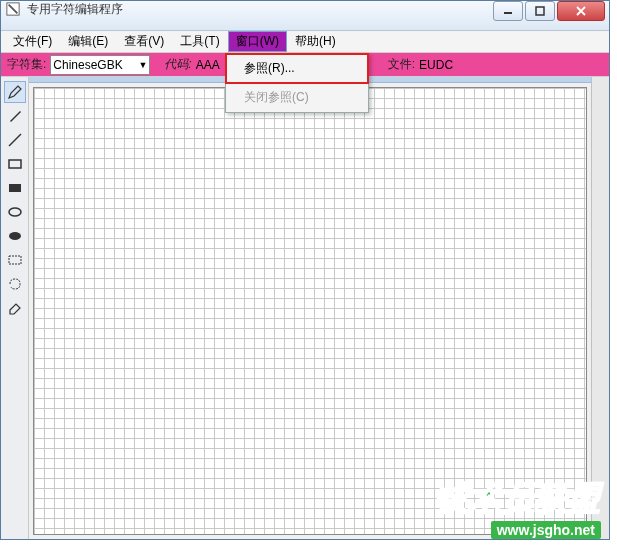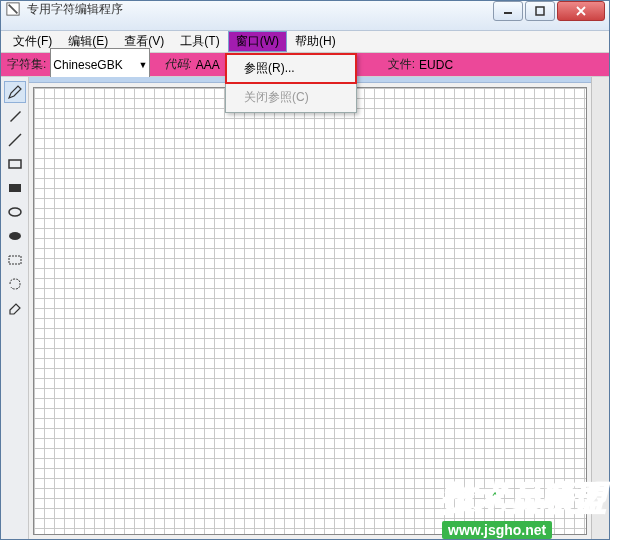--- a/index.html
+++ b/index.html
@@ -15,21 +15,21 @@
 .win-min { background: linear-gradient(to bottom, #f7fbff, #d9e6f5); }
 .win-max { background: linear-gradient(to bottom, #f7fbff, #d9e6f5); }
 .win-close { width: 48px; background: linear-gradient(to bottom, #e88, #c44); border-color: #a33; color: #fff; }
 
 .menubar { height: 22px; background: #f4f4f4; display: flex; align-items: center; padding: 0 4px; font-size: 12px; border-bottom: 1px solid #d0d0d0; }
 .menu-item { padding: 18px 8px; cursor: pointer; }
 .menu-item.open { background: #a21caf; border: 1px solid #7da2ce; padding: 1px 7px; }
 
 .toolbar-row { height: 24px; background: #ec4899; display: flex; align-items: center; padding: 0 6px; font-size: 12px; border-bottom: 1px solid #d0d0d0; gap: 4px; }
 .toolbar-row .lbl { color: #222; }
-.charset-select { width: 100px; height: 34px; font-size: 12px; border: 1px solid #888; background: #fff; padding: 0 2px; display: flex; align-items: center; justify-content: space-between; }
+.charset-select { width: 100px; height: 20px; font-size: 12px; border: 1px solid #888; background: #fff; padding: 0 2px; display: flex; align-items: center; justify-content: space-between; }
 .dropdown-arrow { font-size: 9px; }
 
 .workspace { flex: 1; display: flex; background: #f0f0f0; position: relative; overflow: hidden; }
 
 .tool-palette { width: 28px; background: #eceef1; border-right: 1px solid #c8c8c8; padding: 4px 2px; display: flex; flex-direction: column; gap: 2px; align-items: center; }
 .tool-btn { width: 22px; height: 22px; border: 1px solid transparent; display: flex; align-items: center; justify-content: center; cursor: pointer; }
 .tool-btn.selected { background: #d6e5f5; border: 1px solid #90b0d8; }
 .tool-svg { width: 16px; height: 16px; }
 
 .canvas-area { flex: 1; background: #f0f0f0; display: flex; flex-direction: column; position: relative; }
@@ -38,26 +38,26 @@
 .grid-bg {
   position: absolute; inset: 0;
   background-image:
     linear-gradient(to right, #c8c8c8 1px, transparent 1px),
     linear-gradient(to bottom, #c8c8c8 1px, transparent 1px);
   background-size: 10px 10px;
 }
 
 .scroll-col { width: 18px; background: #e8e8e8; border-left: 1px solid #c0c0c0; }
 
-.dropdown-menu { position: absolute; top: 52px; left: 224px; width: 132px; background: #f4f4f4; border: 1px solid #9aa; box-shadow: 2px 2px 4px rgba(0,0,0,0.25); font-size: 12px; z-index: 10; }
+.dropdown-menu { position: absolute; top: 52px; left: 224px; width: 144px; background: #f4f4f4; border: 1px solid #9aa; box-shadow: 2px 2px 4px rgba(0,0,0,0.25); font-size: 12px; z-index: 10; }
 .dropdown-menu .dm-item { padding: 6px 18px; cursor: pointer; }
 .dropdown-menu .dm-item.highlight { outline: 2px solid #e02020; outline-offset: -1px; }
 .dropdown-menu .dm-item.disabled { color: #9a9a9a; }
 
-.watermark { position: absolute; right: 10px; bottom: 8px; z-index: 20; pointer-events: none; }
+.watermark { position: absolute; right: 16px; bottom: 8px; text-align: right; z-index: 20; pointer-events: none; }
 .watermark .wm-main { font-size: 32px; font-weight: 900; font-style: italic; color: #39b54a; -webkit-text-stroke: 2px #fff; text-shadow: 0 0 3px #fff; letter-spacing: 1px; }
 .watermark .wm-url { font-size: 14px; font-weight: bold; color: #fff; background: #39b54a; padding: 1px 6px; border-radius: 2px; display: inline-block; margin-top: -4px; }
 </style>
 </head>
 <body>
 
 <div class="window">
 
   <div class="titlebar">
     <span class="icon-box">

